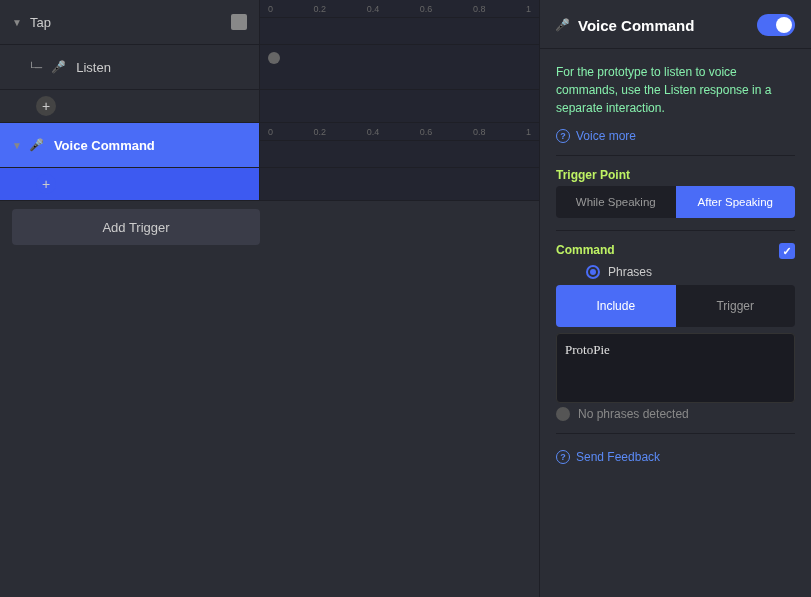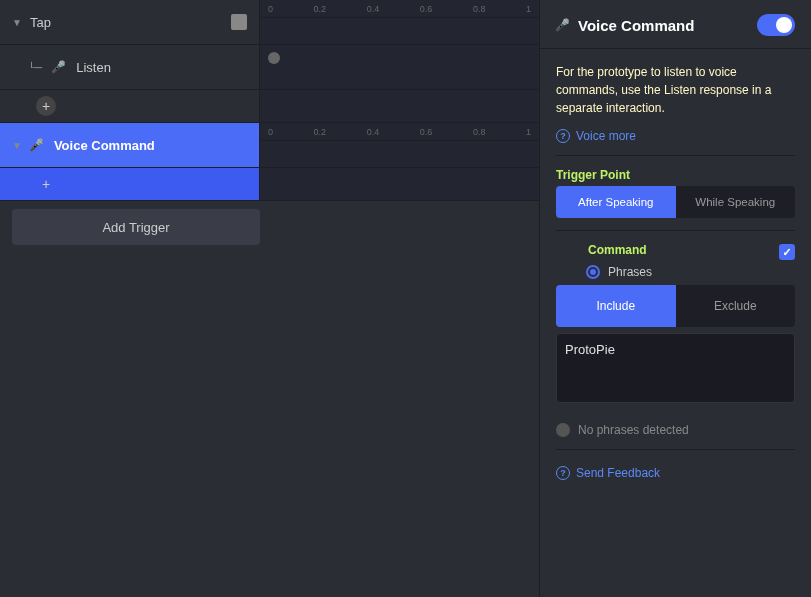--- a/index.html
+++ b/index.html
@@ -231,21 +231,21 @@
 
     .right-body {
       padding: 14px 16px;
       display: flex;
       flex-direction: column;
       gap: 12px;
     }
 
     .description-text {
       font-size: 12px;
-      color: #fef9c3;
+      color: #86efac;
       line-height: 1.5;
     }
 
     .learn-more {
       display: flex;
       align-items: center;
       gap: 6px;
       font-size: 12px;
       color: #5b8af5;
       cursor: pointer;
@@ -294,23 +294,21 @@
     }
 
     .trigger-btn.active {
       background: #4a6cf7;
       color: #fff;
     }
 
     
     .command-header {
       display: flex;
-      align-items: center;
       justify-content: space-between;
-      margin-left: 32px;
     }
 
     .checkbox-blue {
       width: 16px;
       height: 16px;
       background: #4a6cf7;
       border-radius: 3px;
       display: flex;
       align-items: center;
       justify-content: center;
@@ -388,28 +386,29 @@
     .phrase-box {
       width: 100%;
       min-height: 70px;
       background: #1a1b22;
       border: 1px solid #333;
       border-radius: 4px;
       padding: 8px;
       color: #e0e0e0;
       font-size: 13px;
       margin-top: 6px;
+      font-family: Liberation Serif, serif;
     }
 
     
     .no-phrases {
       display: flex;
       align-items: center;
       gap: 8px;
-      margin-top: 20px;
+      margin-top: 4px;
     }
 
     .no-phrases-dot {
       width: 14px;
       height: 14px;
       border-radius: 50%;
       background: #555;
     }
 
     .no-phrases-text {
@@ -532,41 +531,41 @@
     <div class="learn-more">
       <span class="help-icon">?</span>
       <span>Voice more</span>
     </div>
 
     <div class="divider"></div>
 
     <div>
       <div class="section-label">Trigger Point</div>
       <div class="trigger-buttons">
+        <button class="trigger-btn inactive">While Speaking</button>
         <button class="trigger-btn active">After Speaking</button>
-        <button class="trigger-btn inactive">While Speaking</button>
       </div>
     </div>
 
     <div class="divider"></div>
 
     <div>
       <div class="command-header">
         <span class="section-label">Command</span>
         <div class="checkbox-blue"></div>
       </div>
 
       <div class="radio-row">
         <div class="radio-dot"></div>
         <span class="radio-label">Phrases</span>
       </div>
 
       <div class="include-exclude">
         <button class="inc-exc-btn active">Include</button>
-        <button class="inc-exc-btn inactive">Exclude</button>
+        <button class="inc-exc-btn inactive">Trigger</button>
       </div>
 
       <div class="phrase-box" contenteditable="true" style="">
         <span>ProtoPie</span>
       </div>
 
       <div class="no-phrases">
         <div class="no-phrases-dot"></div>
         <span class="no-phrases-text">No phrases detected</span>
       </div>

